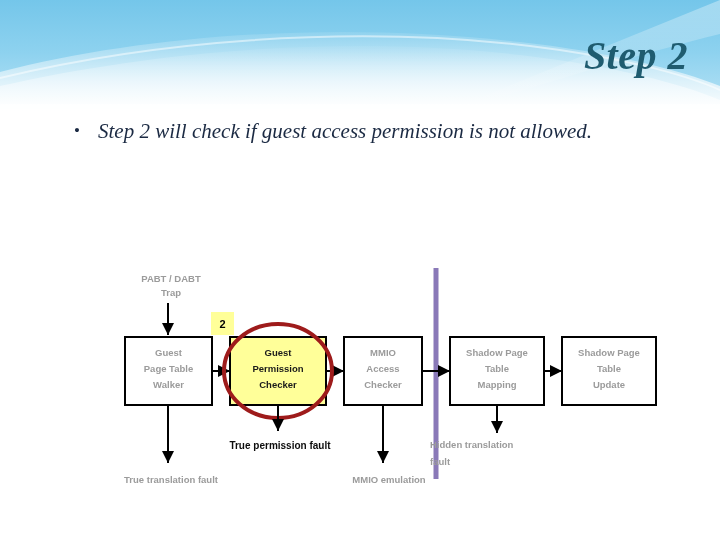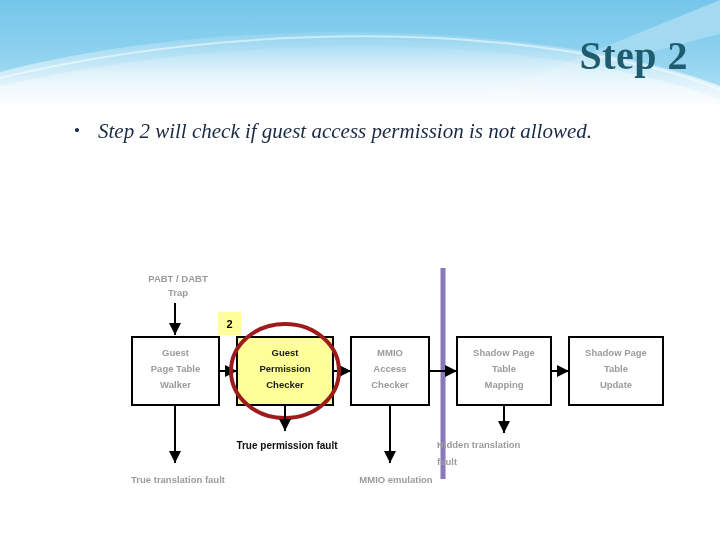--- a/index.html
+++ b/index.html
@@ -26,20 +26,21 @@
   }
   #banner svg { display: block; }
 
   #slide-title {
     position: absolute;
     right: 32px;
     top: 32px;
     font-family: "Liberation Serif", serif;
     font-size: 40px;
     font-weight: bold;
+    font-style: italic;
     color: #1f5c70;
     letter-spacing: 0.5px;
     white-space: nowrap;
   }
 
   
   #body-area {
     position: absolute;
     left: 74px;
     top: 118px;
@@ -59,21 +60,21 @@
     text-align: left;
     font-size: 17px;
     line-height: 1.55;
     color: #1b2a43;
   }
   .bullet-text { flex: 1 1 auto; font-style: italic; }
 
   
   #diagram {
     position: absolute;
-    left: 15px;
+    left: 8px;
     top: 255px;
     width: 600px;
     height: 250px;
   }
   #diagram svg { display: block; }
 
   .dg-box-label {
     font-family: "Liberation Sans", sans-serif;
     font-size: 9.5px;
     fill: #9b9b9b;

